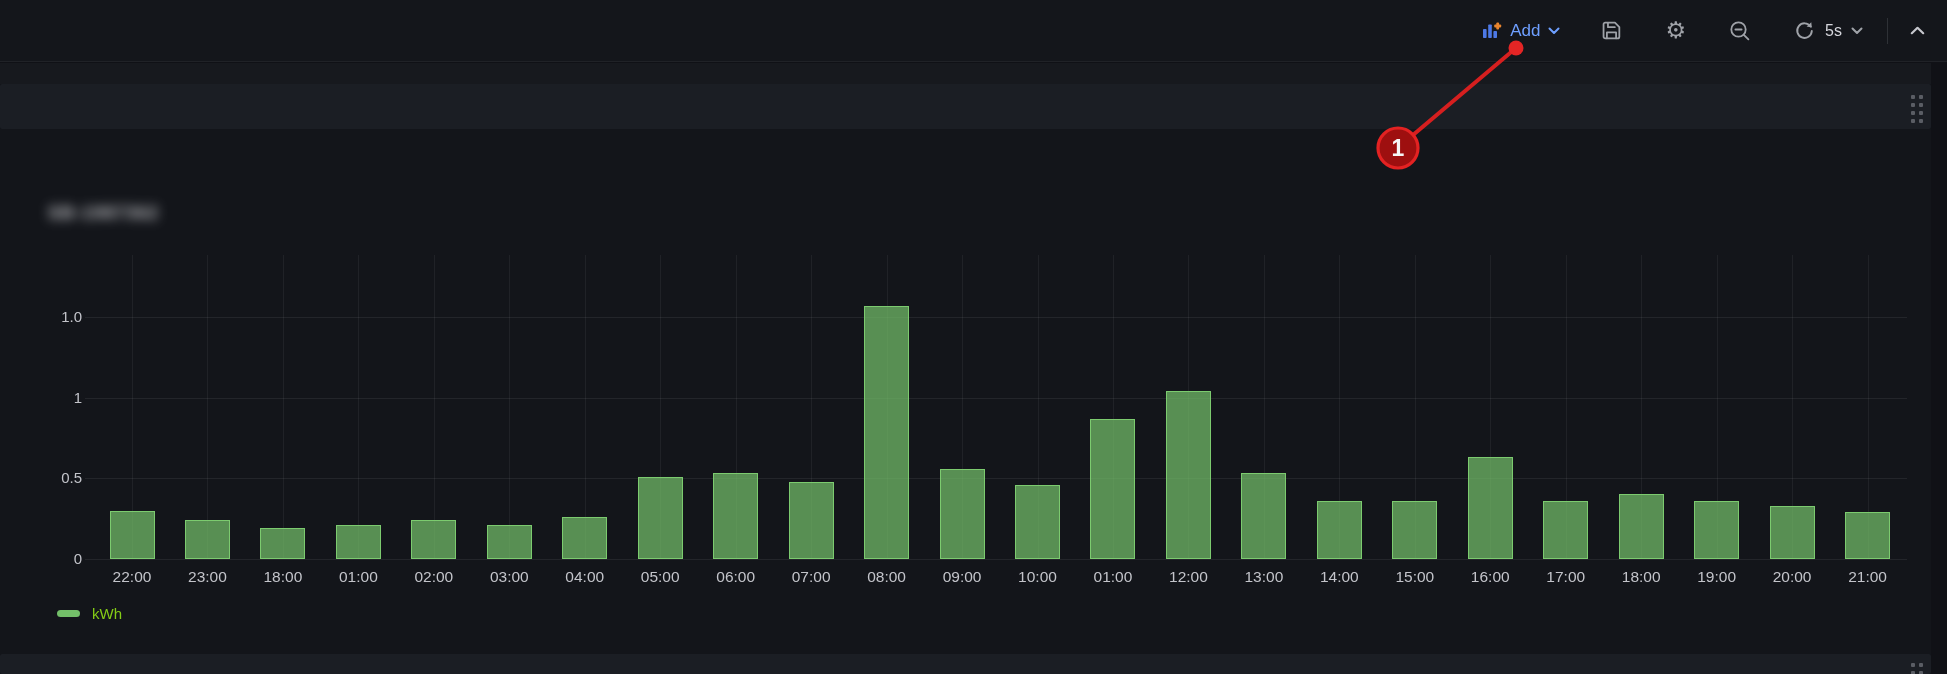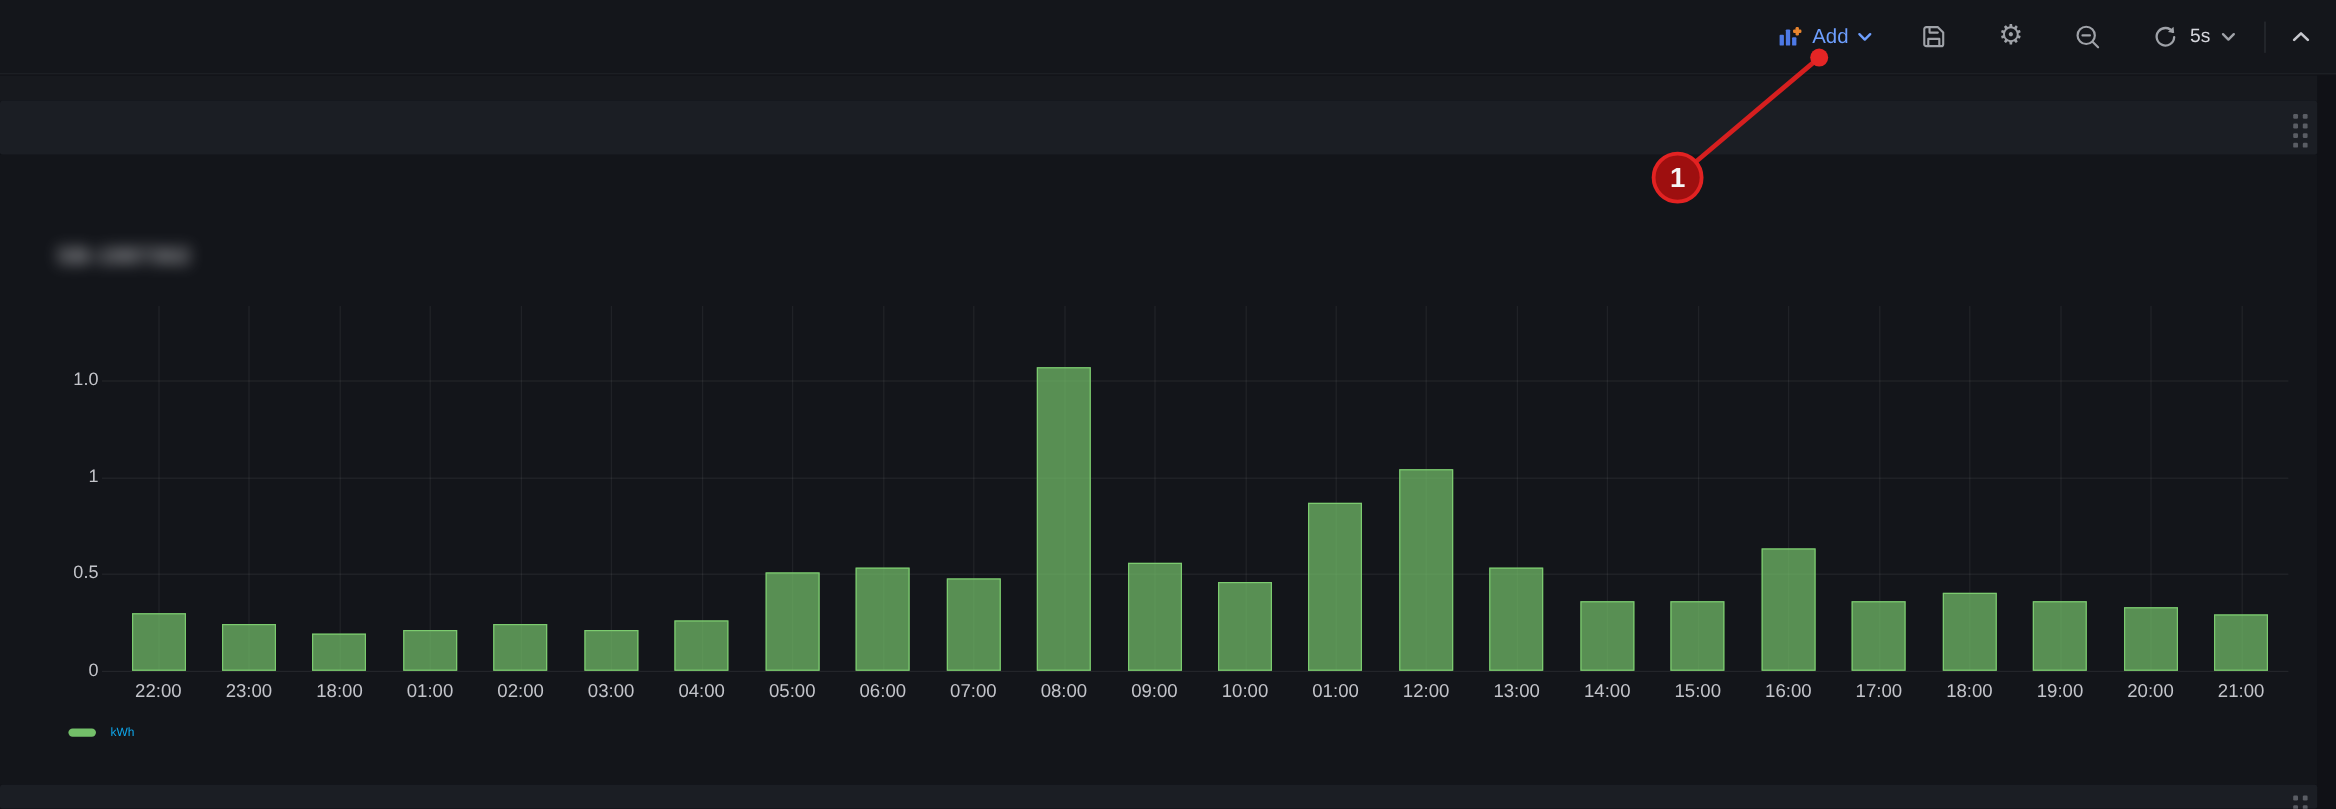--- a/index.html
+++ b/index.html
@@ -44,21 +44,21 @@
     background:rgba(255,255,255,0.07);}
   .gridline-v{position:absolute;top:0;width:1px;height:100%;background:rgba(255,255,255,0.06);}
   .bar{position:absolute;bottom:0;background:rgba(115,191,105,0.72);
     border:1.5px solid #7ccb6f;box-sizing:border-box;}
   .ytick{position:absolute;width:54px;left:28px;text-align:right;font-size:15px;
     color:#c3c4ca;line-height:20px;}
   .xtick{position:absolute;width:68px;top:438px;text-align:center;font-size:15.5px;
     color:#c3c4ca;line-height:20px;}
   .legend{position:absolute;left:57px;top:476px;display:flex;align-items:center;cursor:pointer;}
   .legend-swatch{width:23px;height:7px;border-radius:4px;background:#73bf69;}
-  .legend-label{margin-left:12px;font-size:10px;color:#0ea5e9;}
+  .legend-label{margin-left:12px;font-size:15px;color:#84cc16;}
 
   
   .annotation-overlay{position:absolute;left:0;top:0;width:1947px;height:674px;
     pointer-events:none;z-index:50;}
 </style>
 </head>
 <body>
 
 <div id="screen">
 

